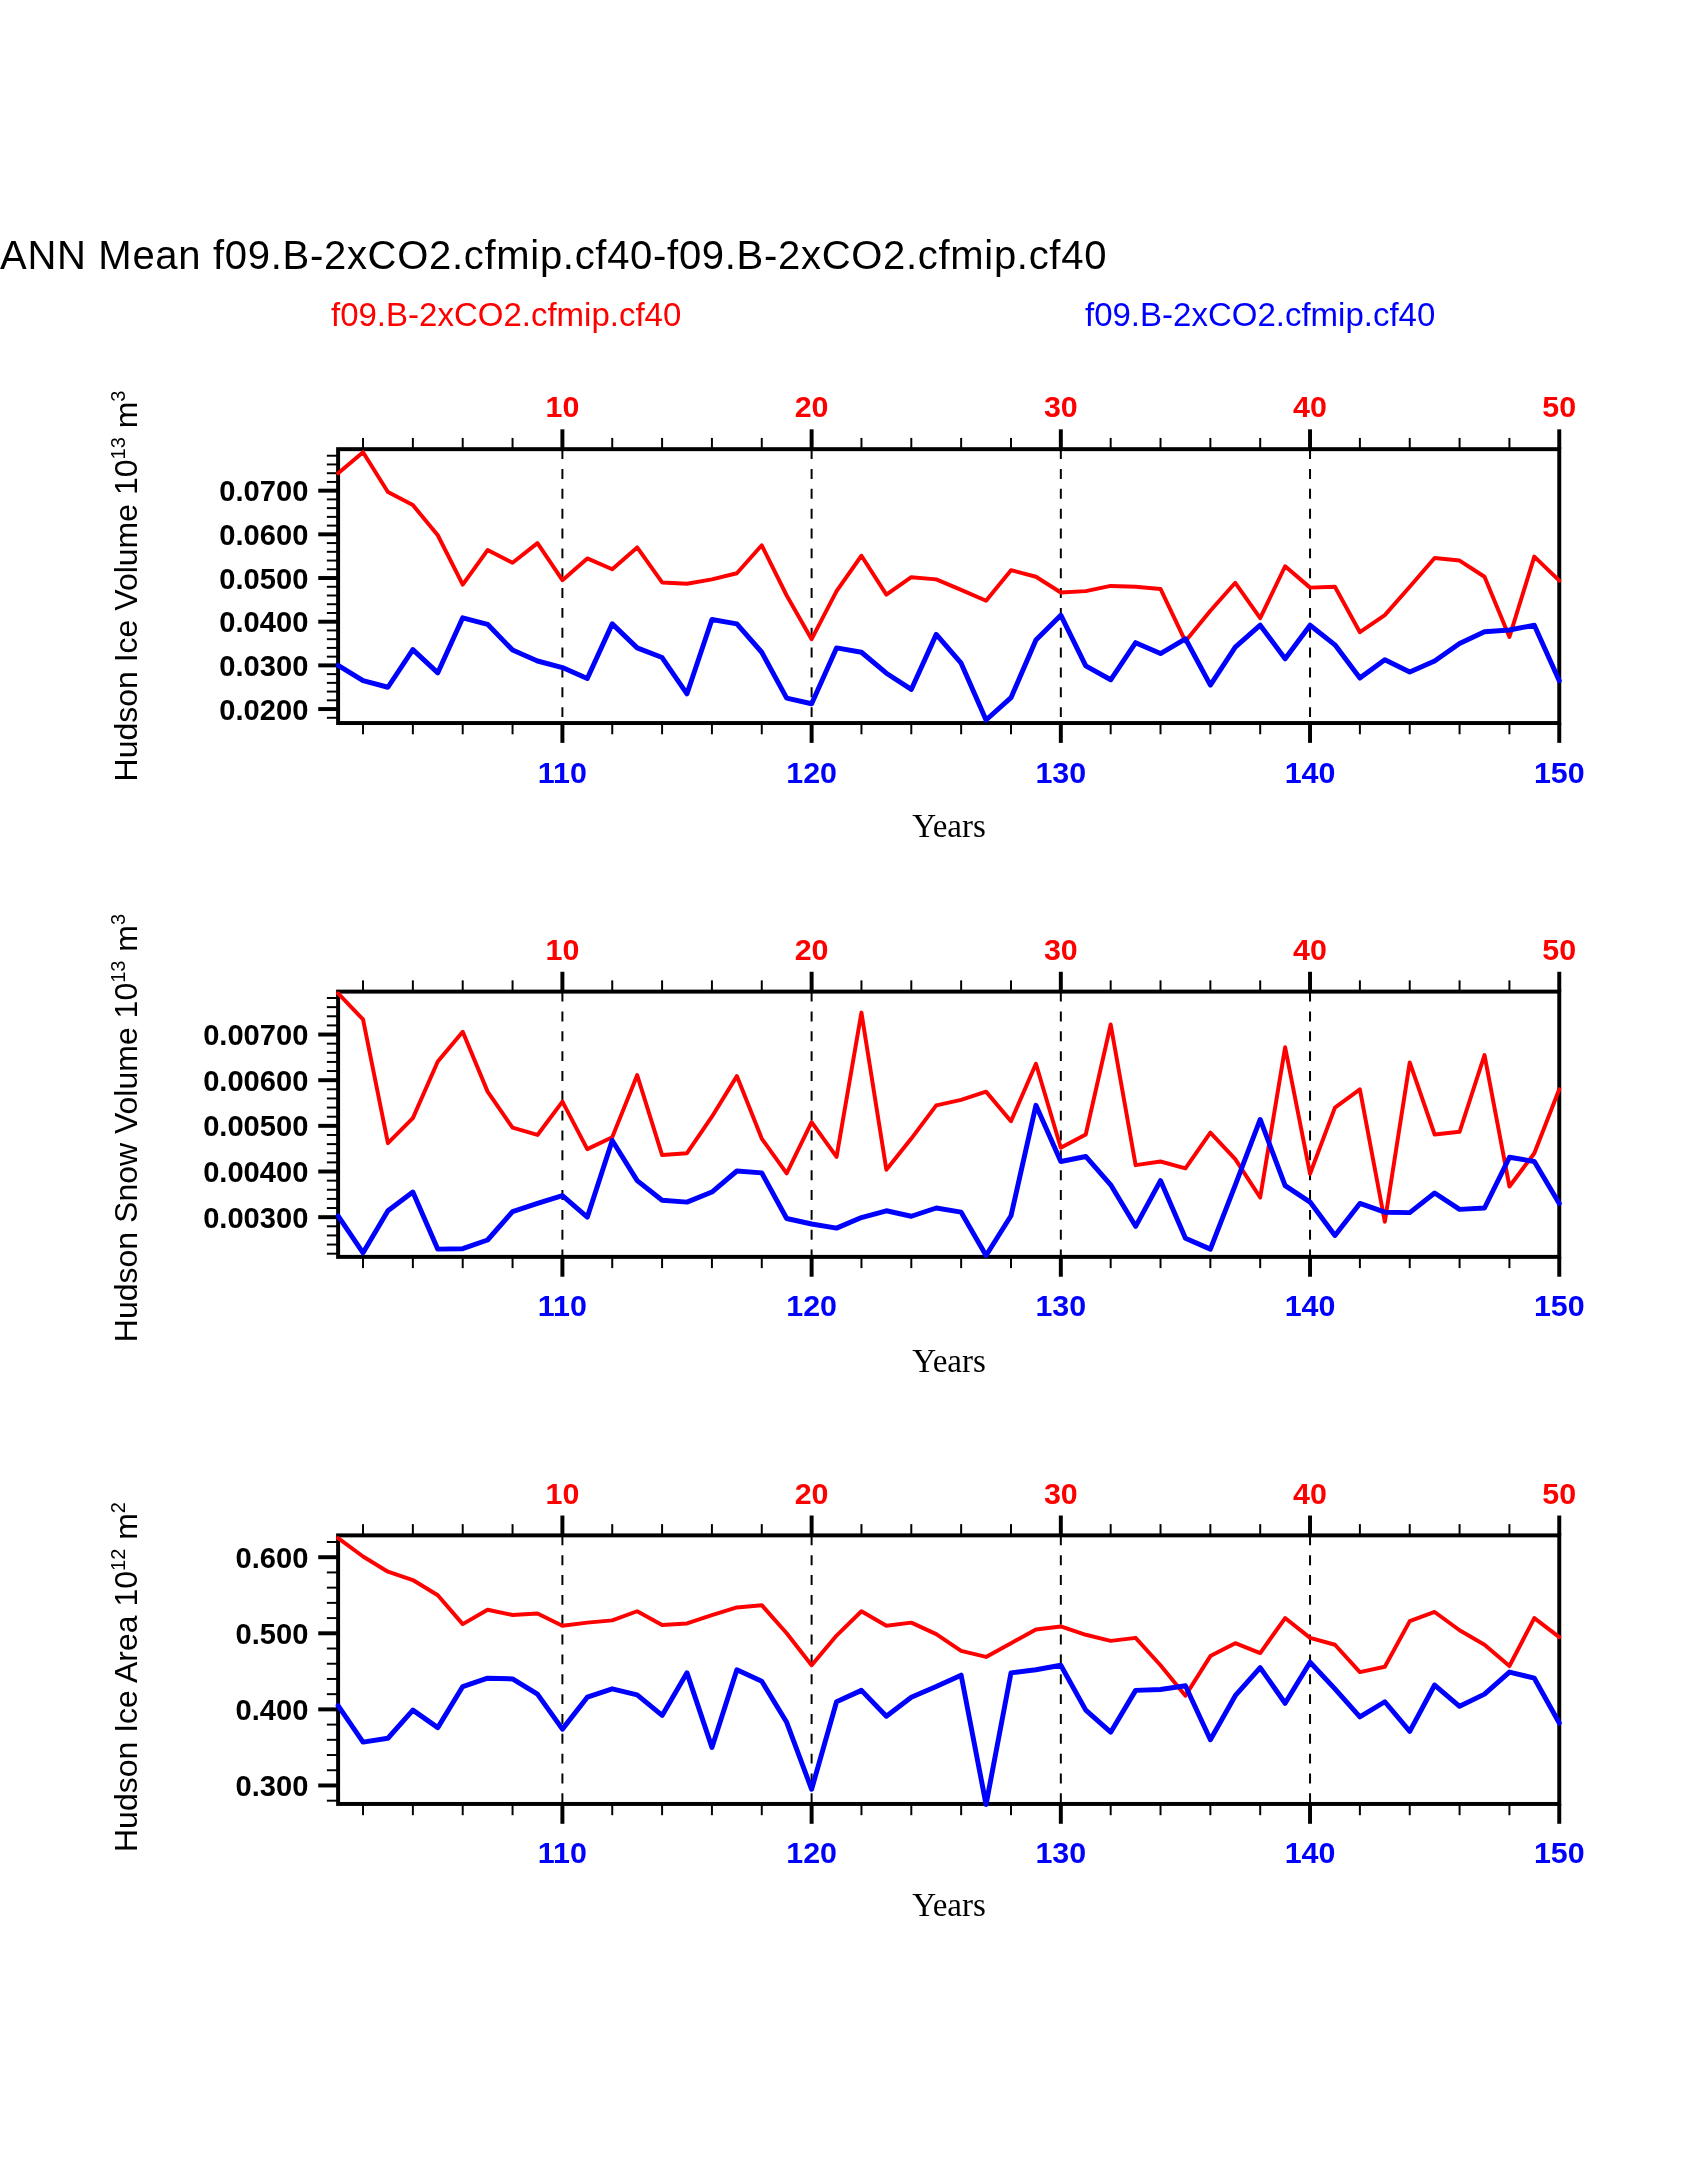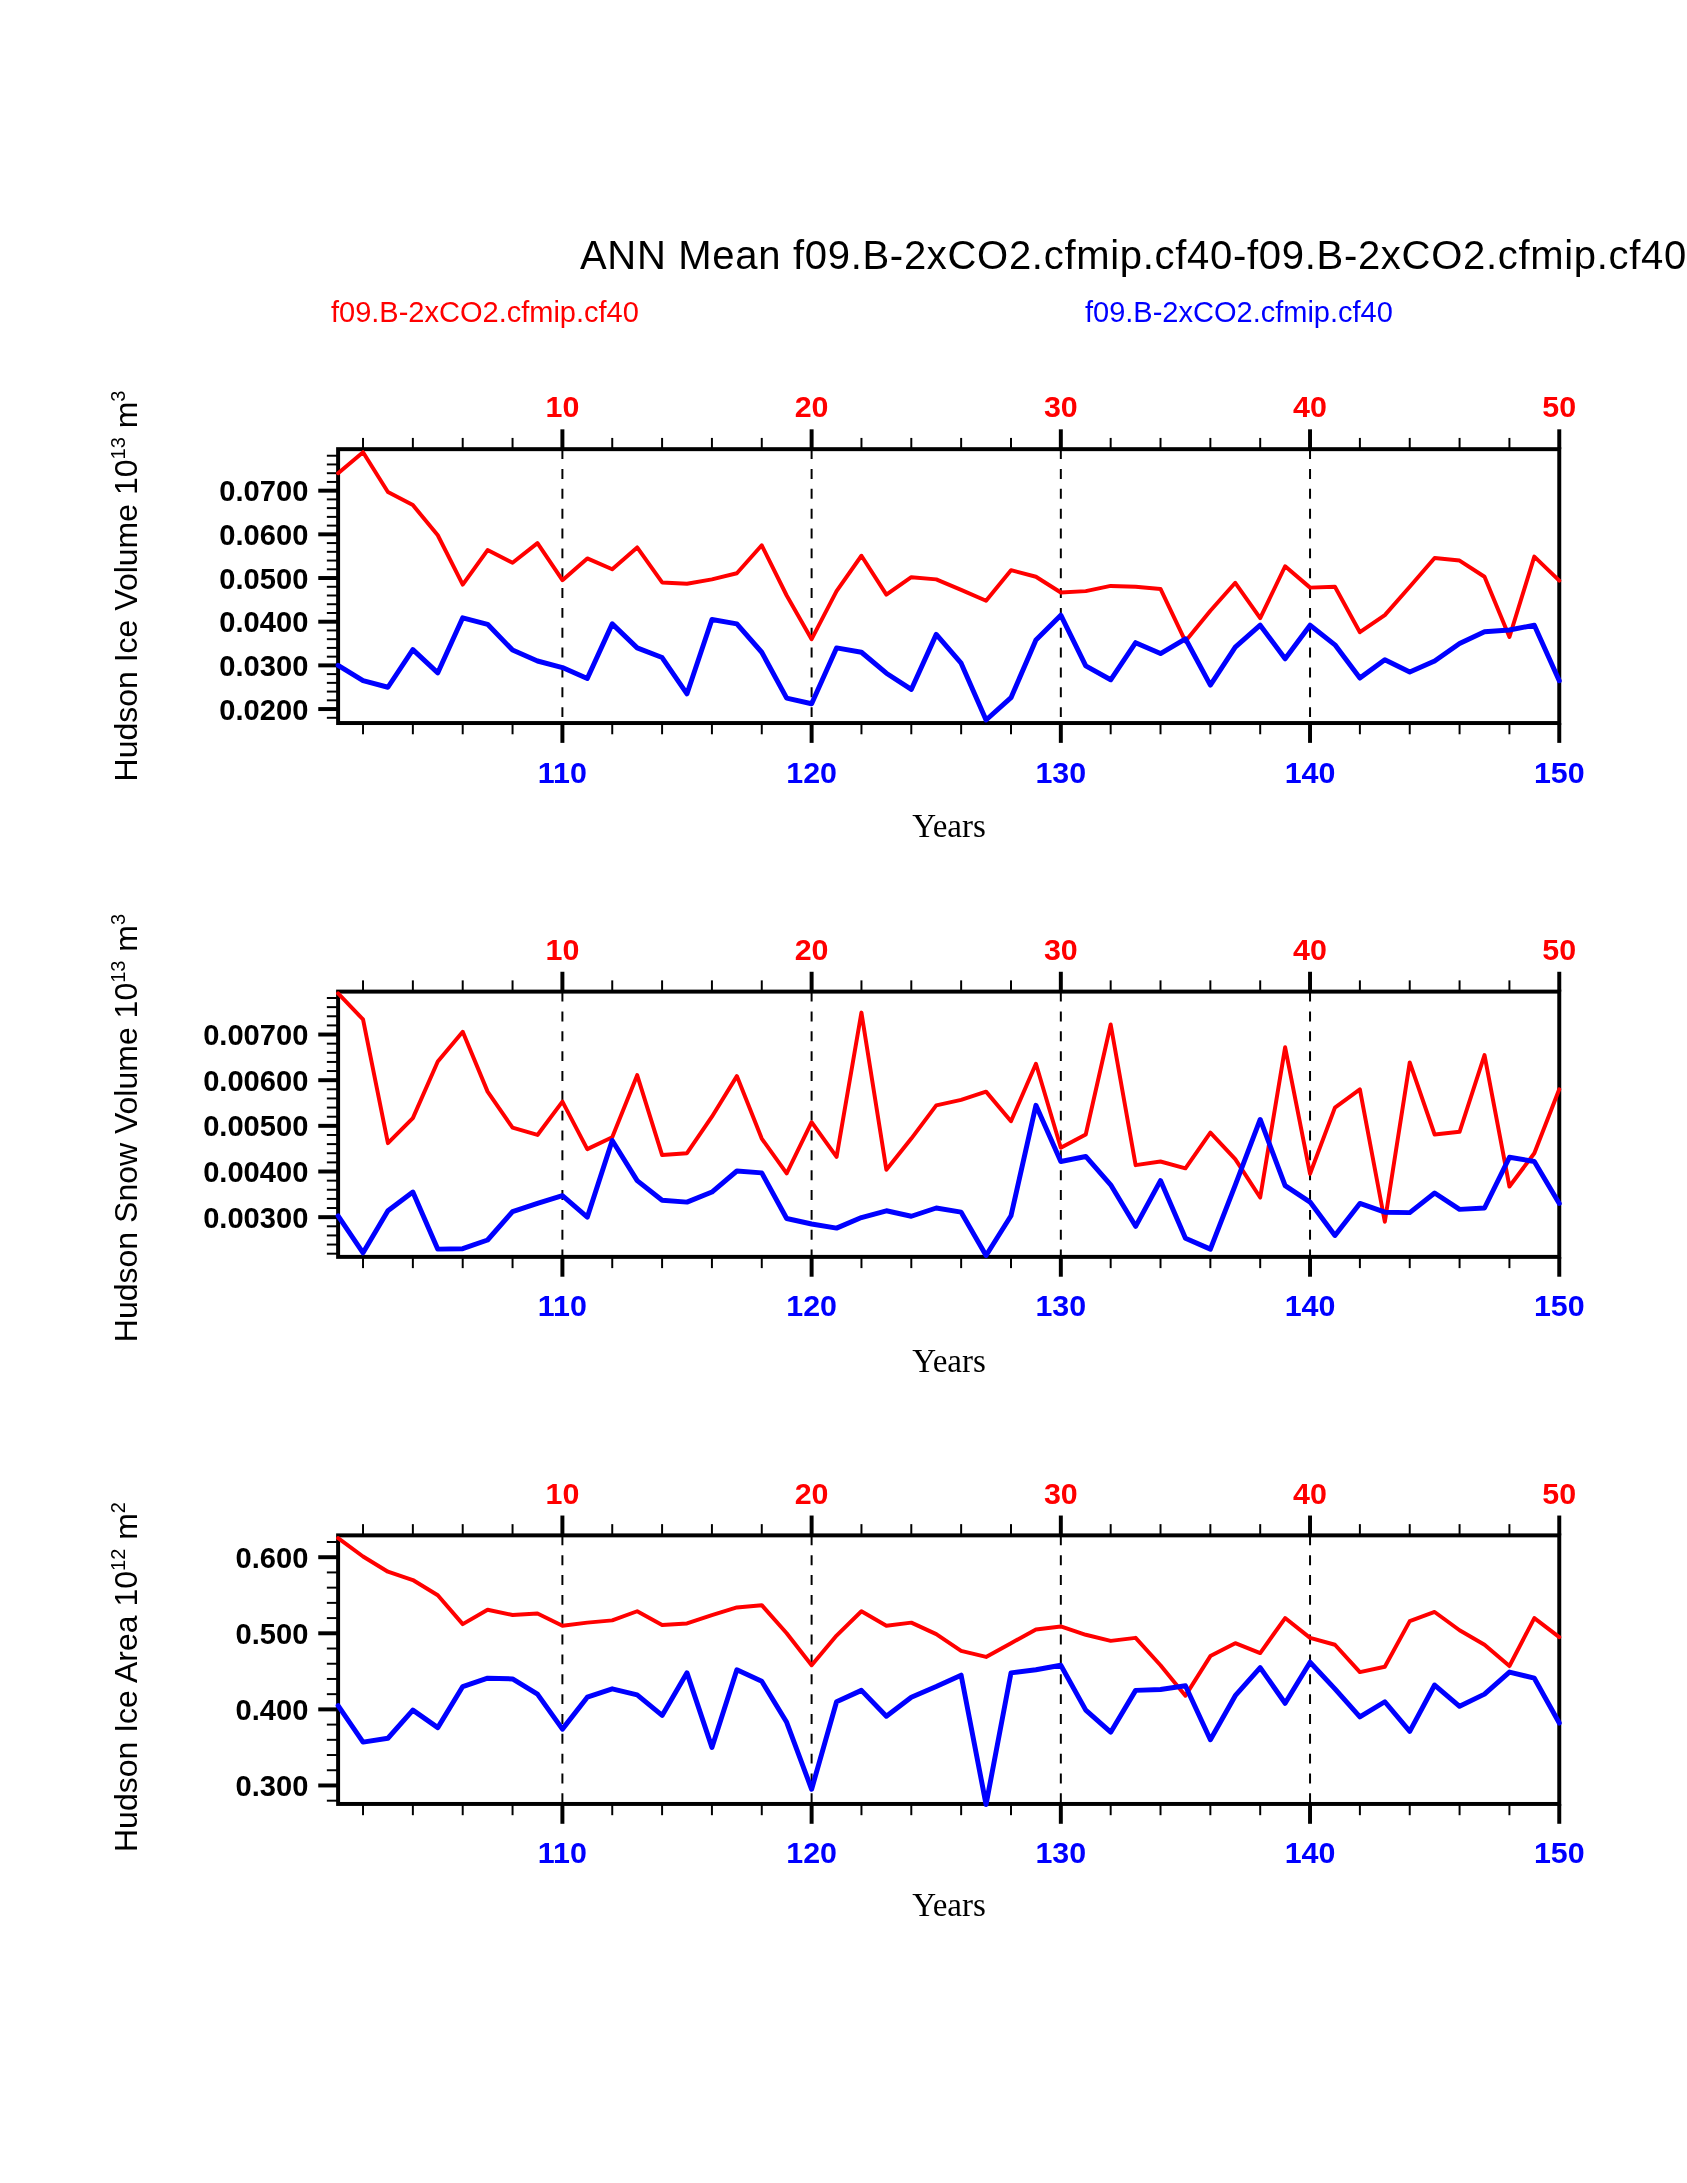--- a/index.html
+++ b/index.html
@@ -1,19 +1,19 @@
 <!DOCTYPE html>
 <html style="font-size:10.6px"><head>
 <meta charset="utf-8">
 <style>
   html,body{margin:0;padding:0;background:#ffffff;}
   body{width:1687px;height:2183px;position:relative;font-family:"Liberation Sans",sans-serif;color:#000;}
   .abs{position:absolute;}
-  #page-title{top:233px;left:0;width:1687px;text-align:right;font-size:40px;letter-spacing:0.7px;white-space:nowrap;}
-  .legend{top:296px;font-size:29px;white-space:nowrap;}
+  #page-title{top:233px;left:0;width:1687px;text-align:left;font-size:40px;letter-spacing:0.7px;white-space:nowrap;}
+  .legend{top:296px;font-size:33px;white-space:nowrap;}
   #legend-left{left:331px;}
   #legend-right{left:1085px;}
   .years-label{width:212px;text-align:center;font-size:33px;font-family:Liberation Serif, serif;}
   #years-1{left:843px;top:808px;}
   #years-2{left:843px;top:1343px;}
   #years-3{left:843px;top:1887px;}
   .axis-title{width:0;height:0;}
   .axis-title .rot{display:inline-block;white-space:nowrap;transform:translate(-50%,-50%) rotate(-90deg);font-size:32px;}
   .axis-title sup{font-size:20px;vertical-align:super;}
   #axis-title-1{left:126px;top:586px;}

